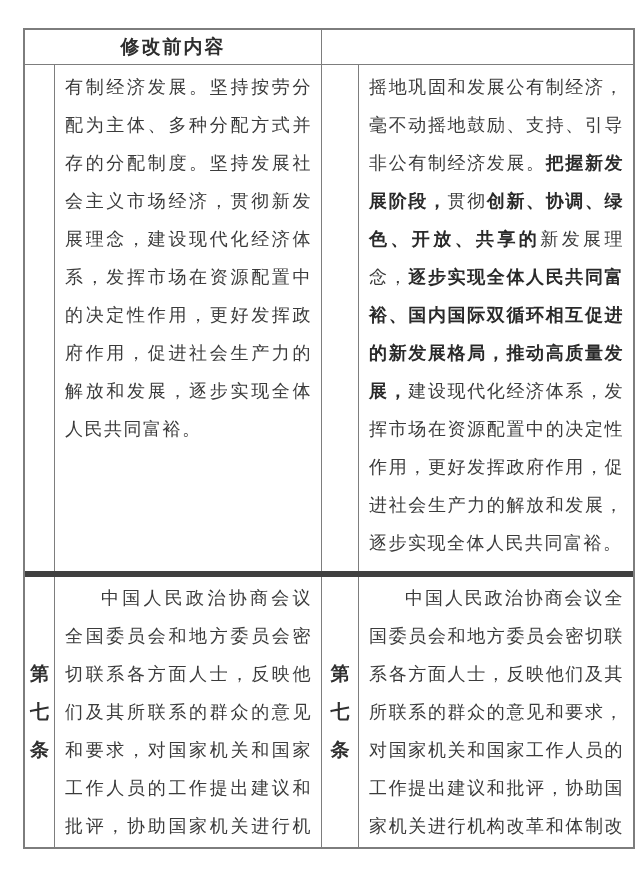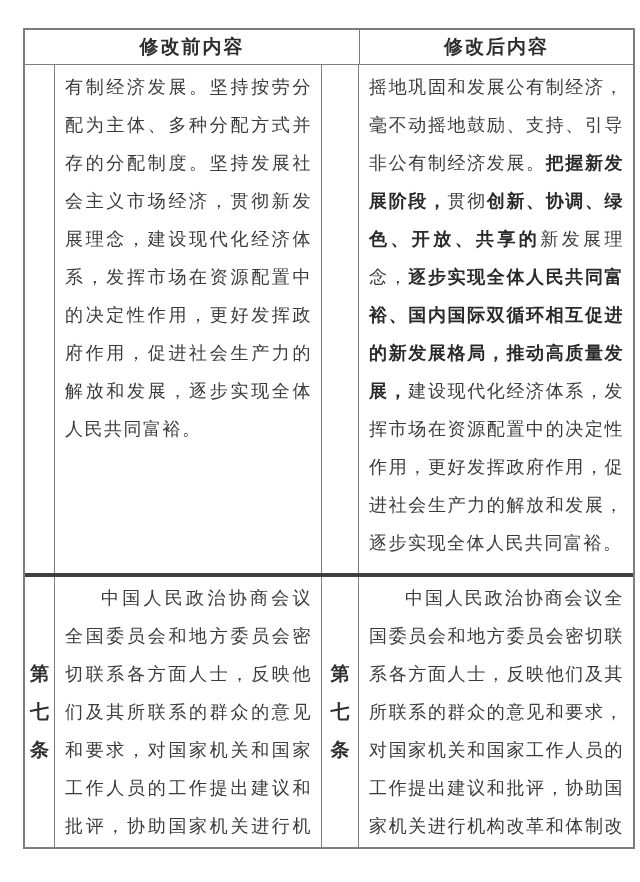--- a/index.html
+++ b/index.html
@@ -18,24 +18,24 @@
     background: #ffffff;
     display: flex;
     flex-direction: column;
   }
   .hrow { display: flex; height: 35px; border-bottom: 1px solid #7d7d7d; flex: 0 0 auto; }
   .hcell {
     display: flex; align-items: center; justify-content: center;
     font-weight: bold; font-size: 19px; color: #2e2e2e; letter-spacing: 2px;
     font-family: "Liberation Sans", "DejaVu Sans", sans-serif;
   }
-  .hcell.before { width: 335px; border-right: 1px solid #7d7d7d; }
+  .hcell.before { width: 297px; border-right: 1px solid #7d7d7d; }
   .hcell.after { flex: 1; }
   .brow { display: flex; min-height: 0; }
-  .brow.row1 { height: 512px; border-bottom: 4px solid #404040; flex: 0 0 auto; justify-content: space-between; }
+  .brow.row1 { height: 512px; border-bottom: 6px solid #404040; flex: 0 0 auto; justify-content: space-between; }
   .brow.row2 { flex: 1 1 auto; }
   .cell { overflow: hidden; }
   .art {
     display: flex; flex-direction: column;
     align-items: center; justify-content: center;
     font-weight: bold; font-size: 19px; color: #303030;
     line-height: 38px;
     font-family: "Liberation Sans", "DejaVu Sans", sans-serif;
   }
   .art-left  { width: 30px;  border-right: 1px solid #7d7d7d; }
@@ -58,21 +58,20 @@
     color: #2a2a2a;
   }
 </style>
 </head>
 <body>
 
 <div class="cmp-table">
 
   <div class="hrow">
     <div class="hcell before">修改前内容</div>
-    <div class="hcell after">修改后内容</div>
   </div>
 
   <div class="brow row1">
     <div class="cell art art-left"></div>
     <div class="cell content content-left">
       <div class="para"><span>有制经济发展。坚持按劳分配为主体、多种分配方式并存的分配制度。坚持发展社会主义市场经济，贯彻新发展理念，建设现代化经济体系，发挥市场在资源配置中的决定性作用，更好发挥政府作用，促进社会生产力的解放和发展，逐步实现全体人民共同富裕。</span></div>
     </div>
     <div class="cell art art-right"></div>
     <div class="cell content content-right">
       <div class="para"><span>摇地巩固和发展公有制经济，毫不动摇地鼓励、支持、引导非公有制经济发展。</span><span class="seg-bold">把握新发展阶段，</span><span>贯彻</span><span class="seg-bold">创新、协调、绿色、开放、共享的</span><span>新发展理念，</span><span class="seg-bold">逐步实现全体人民共同富裕、国内国际双循环相互促进的新发展格局，推动高质量发展，</span><span>建设现代化经济体系，发挥市场在资源配置中的决定性作用，更好发挥政府作用，促进社会生产力的解放和发展，逐步实现全体人民共同富裕。</span></div>

